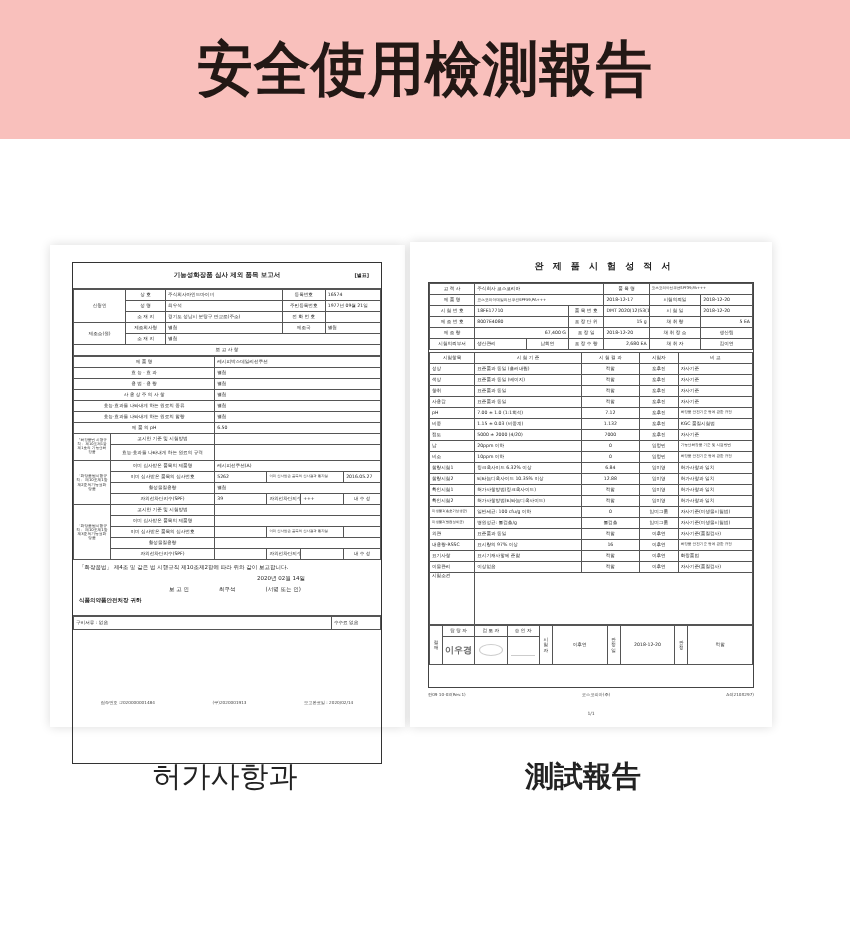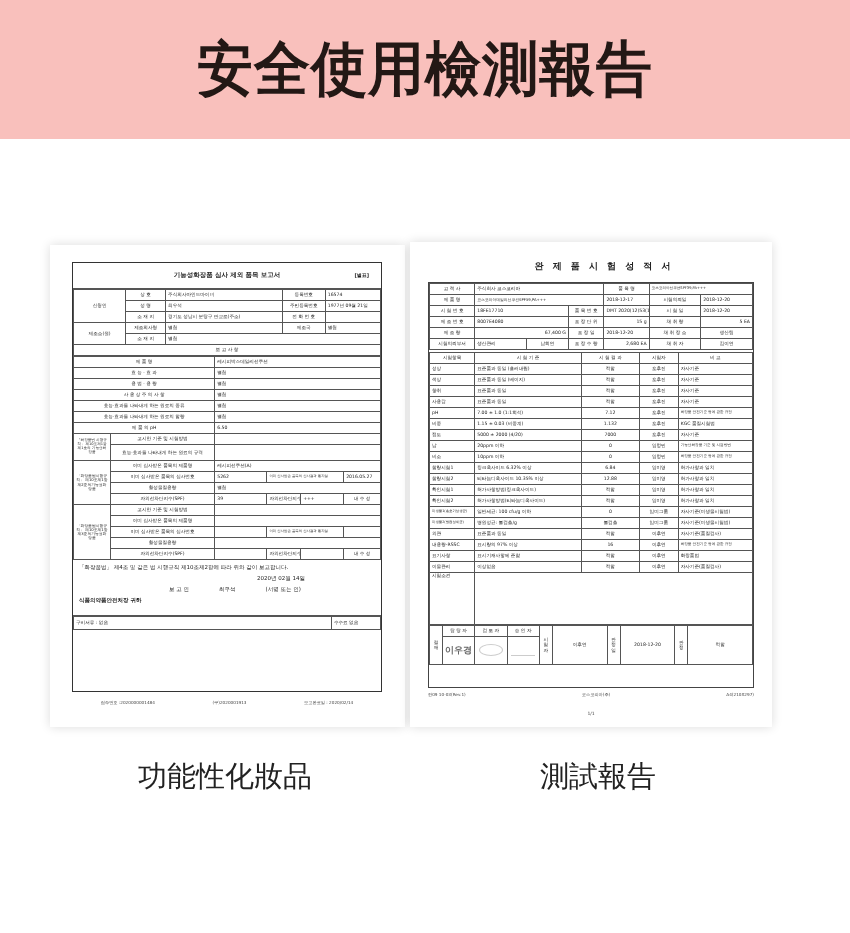--- a/index.html
+++ b/index.html
@@ -5,21 +5,21 @@
   * { box-sizing: border-box; margin: 0; padding: 0; }
   body { width: 850px; height: 933px; background: #ffffff; font-family: "DejaVu Sans", sans-serif; position: relative; overflow: hidden; }
   .banner { position: absolute; left: 0; top: 0; width: 850px; height: 139px; background: #f9c0bc; display: flex; align-items: center; justify-content: center; }
   .banner h1 { font-size: 56px; font-weight: 900; color: #231815; letter-spacing: 1px; font-family: "DejaVu Sans", sans-serif; transform: scaleY(1.05); }
 
   .doc { position: absolute; background: #fff; box-shadow: 0 0 10px rgba(0,0,0,0.14); }
   .doc-left { left: 50px; top: 245px; width: 355px; height: 482px; }
   .doc-right { left: 410px; top: 242px; width: 362px; height: 485px; }
 
   .sheet { position: absolute; border: 1px solid #333; font-size: 5px; color: #222; line-height: 1.1; }
-  .doc-left .sheet { left: 22px; top: 17px; width: 310px; height: 430px; }
+  .doc-left .sheet { left: 22px; top: 17px; width: 310px; height: 502px; }
   .doc-right .sheet { left: 18px; top: 40px; width: 326px; height: 406px; border: 1.5px solid #444; }
 
   table { border-collapse: collapse; width: 100%; table-layout: fixed; }
   td { border: 0.6px solid #555; padding: 0 2px; height: 11px; font-size: 4.6px; white-space: nowrap; overflow: hidden; }
   .c { text-align: center; }
   .r { text-align: right; }
   .b { font-weight: bold; }
 
   .l-title { height: 26px; display: flex; align-items: center; justify-content: center; font-size: 6.5px; font-weight: bold; border-bottom: 0.6px solid #555; position: relative; }
   .l-title .tag { position: absolute; right: 12px; font-size: 5px; }
@@ -29,21 +29,21 @@
 
   .r-title { position: absolute; left: 0; top: 18px; width: 362px; text-align: center; font-size: 9px; font-weight: bold; letter-spacing: 3px; color: #222; margin-left: 13px; }
   .r-foot { position: absolute; left: 18px; top: 450px; width: 326px; display: flex; justify-content: space-between; font-size: 4.2px; color: #444; }
   .r-page { position: absolute; left: 0; top: 469px; width: 362px; text-align: center; font-size: 4.5px; color: #444; }
   .sig-cell { height: 28px; }
   .sig { font-size: 9px; color: #666; font-weight: bold; text-align: center; }
   .scribble { display: inline-block; width: 24px; height: 12px; border: 1px solid #aaa; border-radius: 50%; opacity: .6; }
 
   .caption { position: absolute; font-size: 29px; color: #222; text-align: center; line-height: 1.35; font-family: "DejaVu Sans", sans-serif; font-weight: 300; }
   .cap-left { left: 110px; top: 757px; width: 230px; }
-  .cap-right { left: 508px; top: 757px; width: 180px; }
+  .cap-right { left: 493px; top: 757px; width: 180px; font-weight: bold; }
 </style>
 </head>
 <body>
 
 <div class="banner">
   <h1>安全使用檢測報告</h1>
 </div>
 
 <div class="doc doc-left">
   <div class="sheet">
@@ -480,17 +480,17 @@
   </div>
   <div class="r-foot">
     <span>한09 10-03(Rev.1)</span>
     <span>코스코리아(주)</span>
     <span>A4(210X297)</span>
   </div>
   <div class="r-page">1/1</div>
 </div>
 
 <div class="caption cap-left">
-  <div>功能性化妝品</div>
+  <div>허가사항과</div>
 </div>
 <div class="caption cap-right">
   <div>測試報告</div>
 </div>
 
 </body></html>

